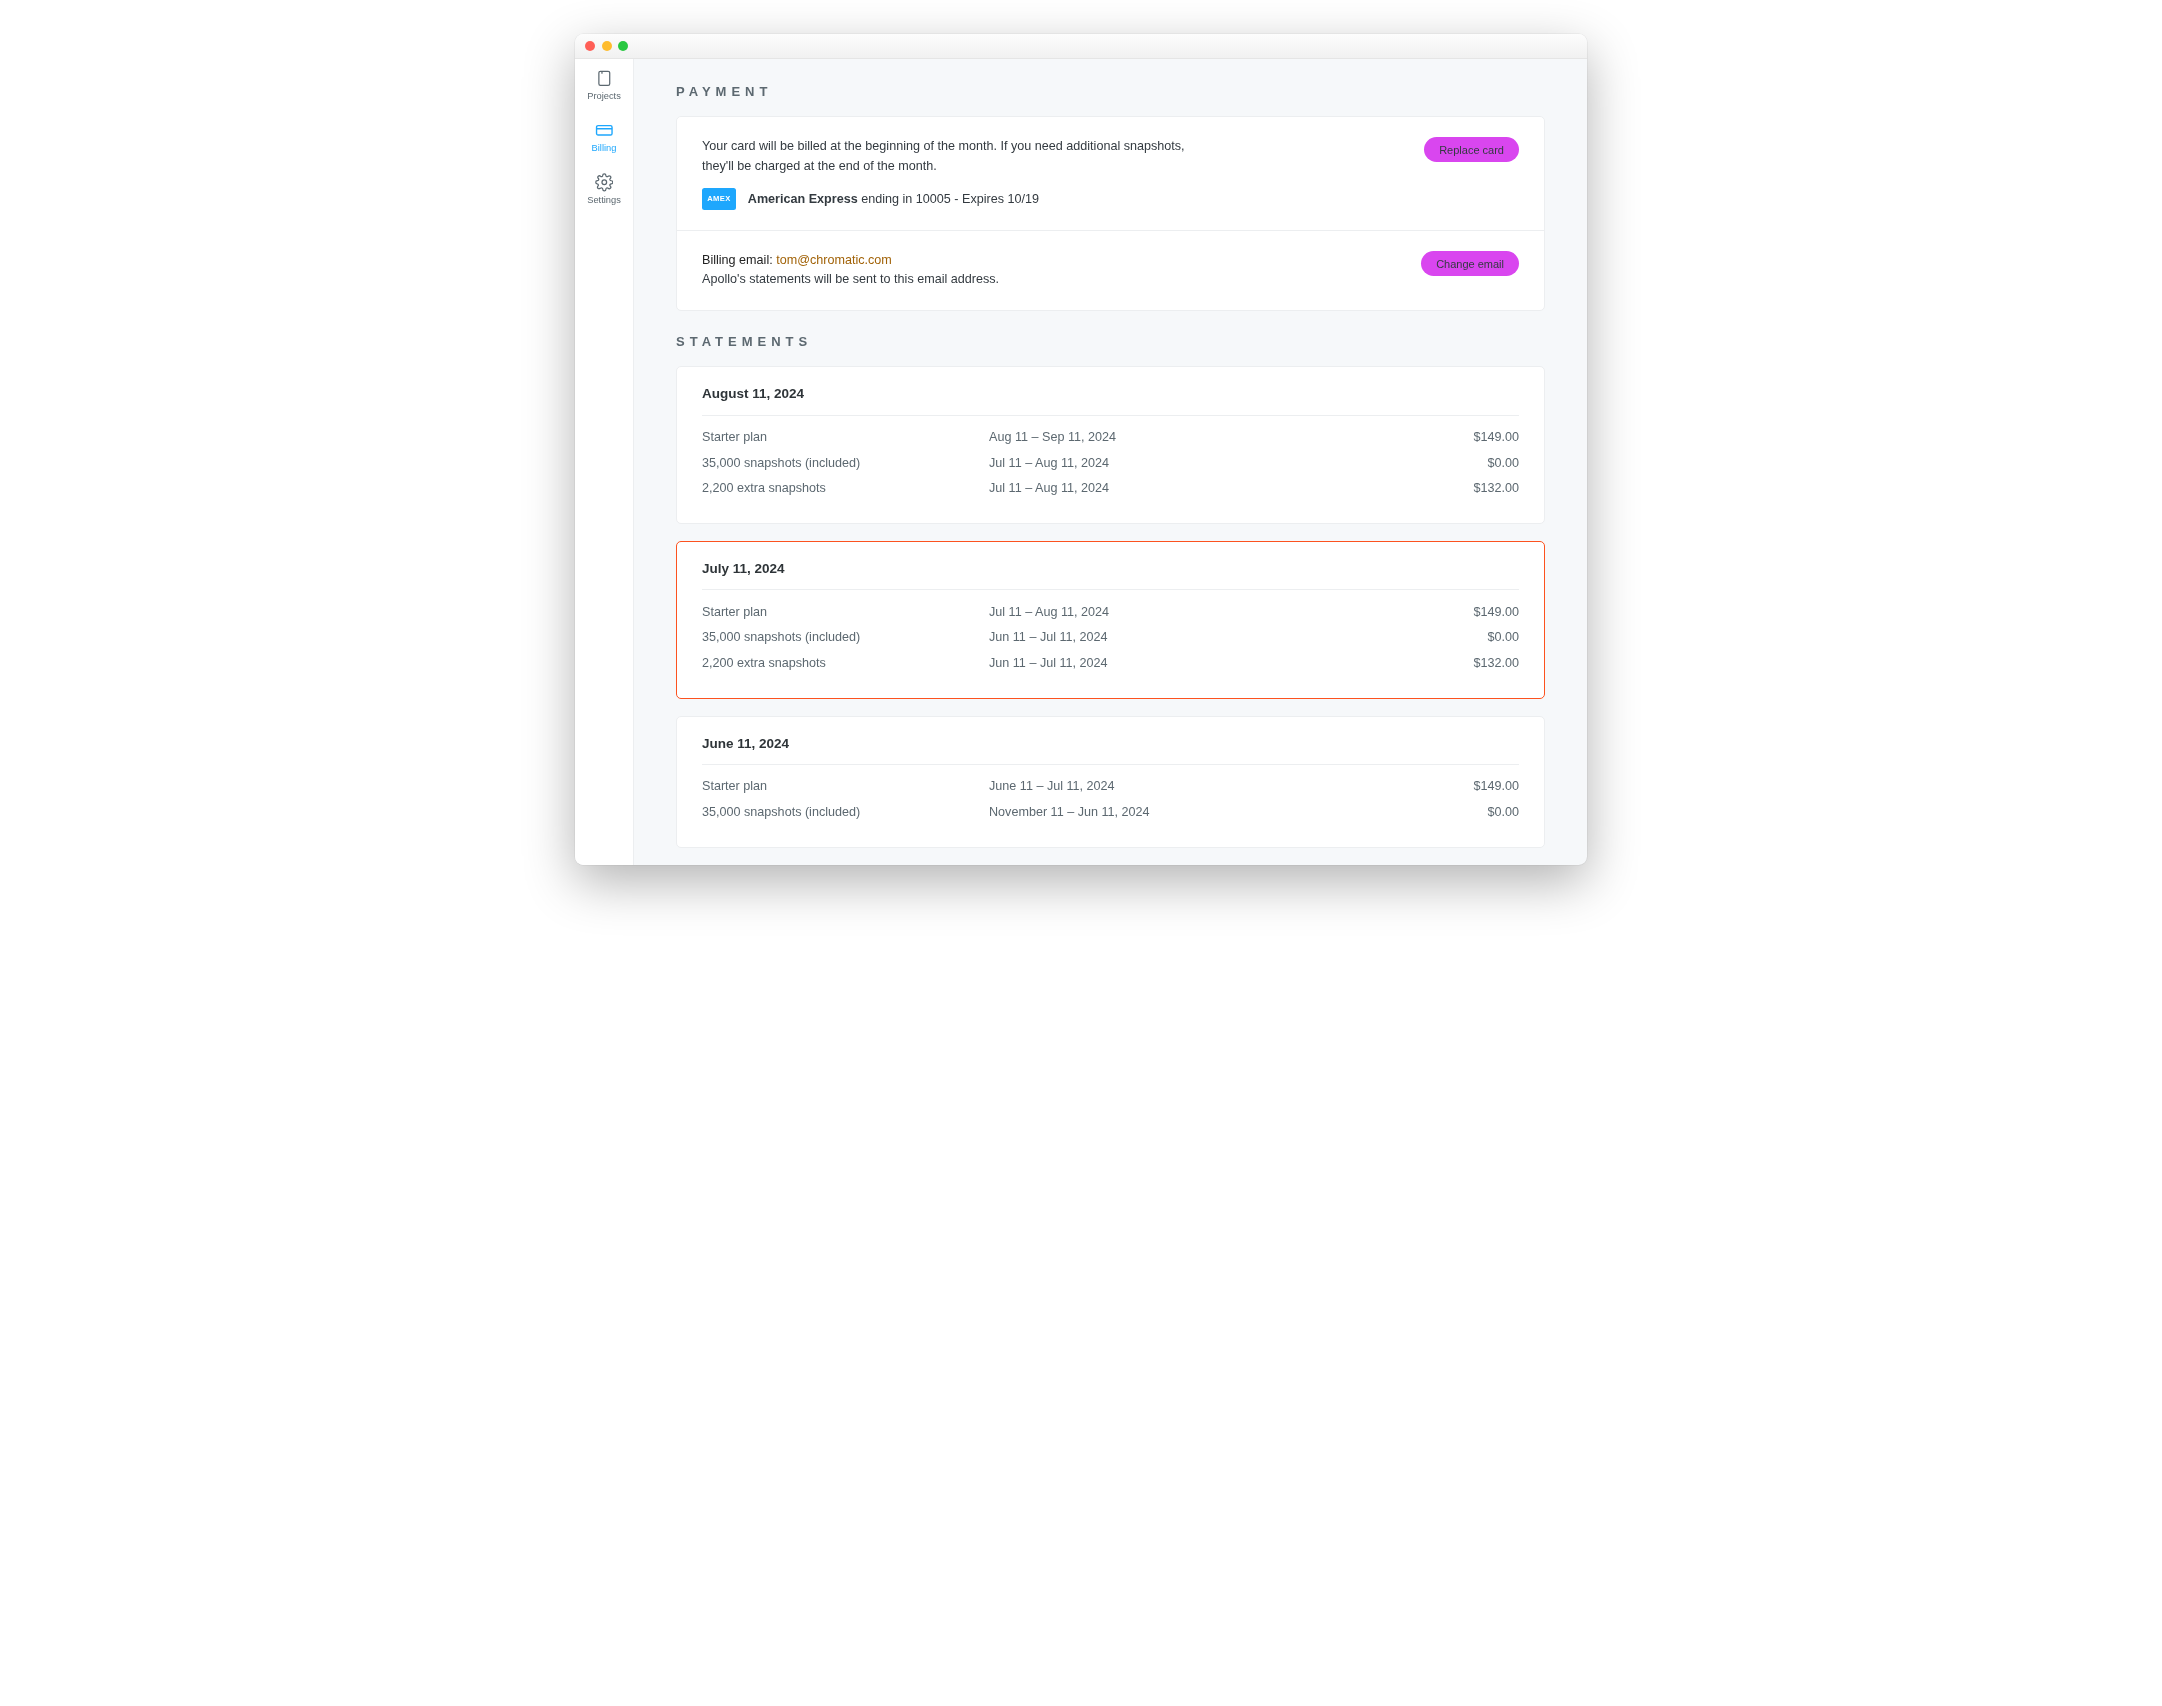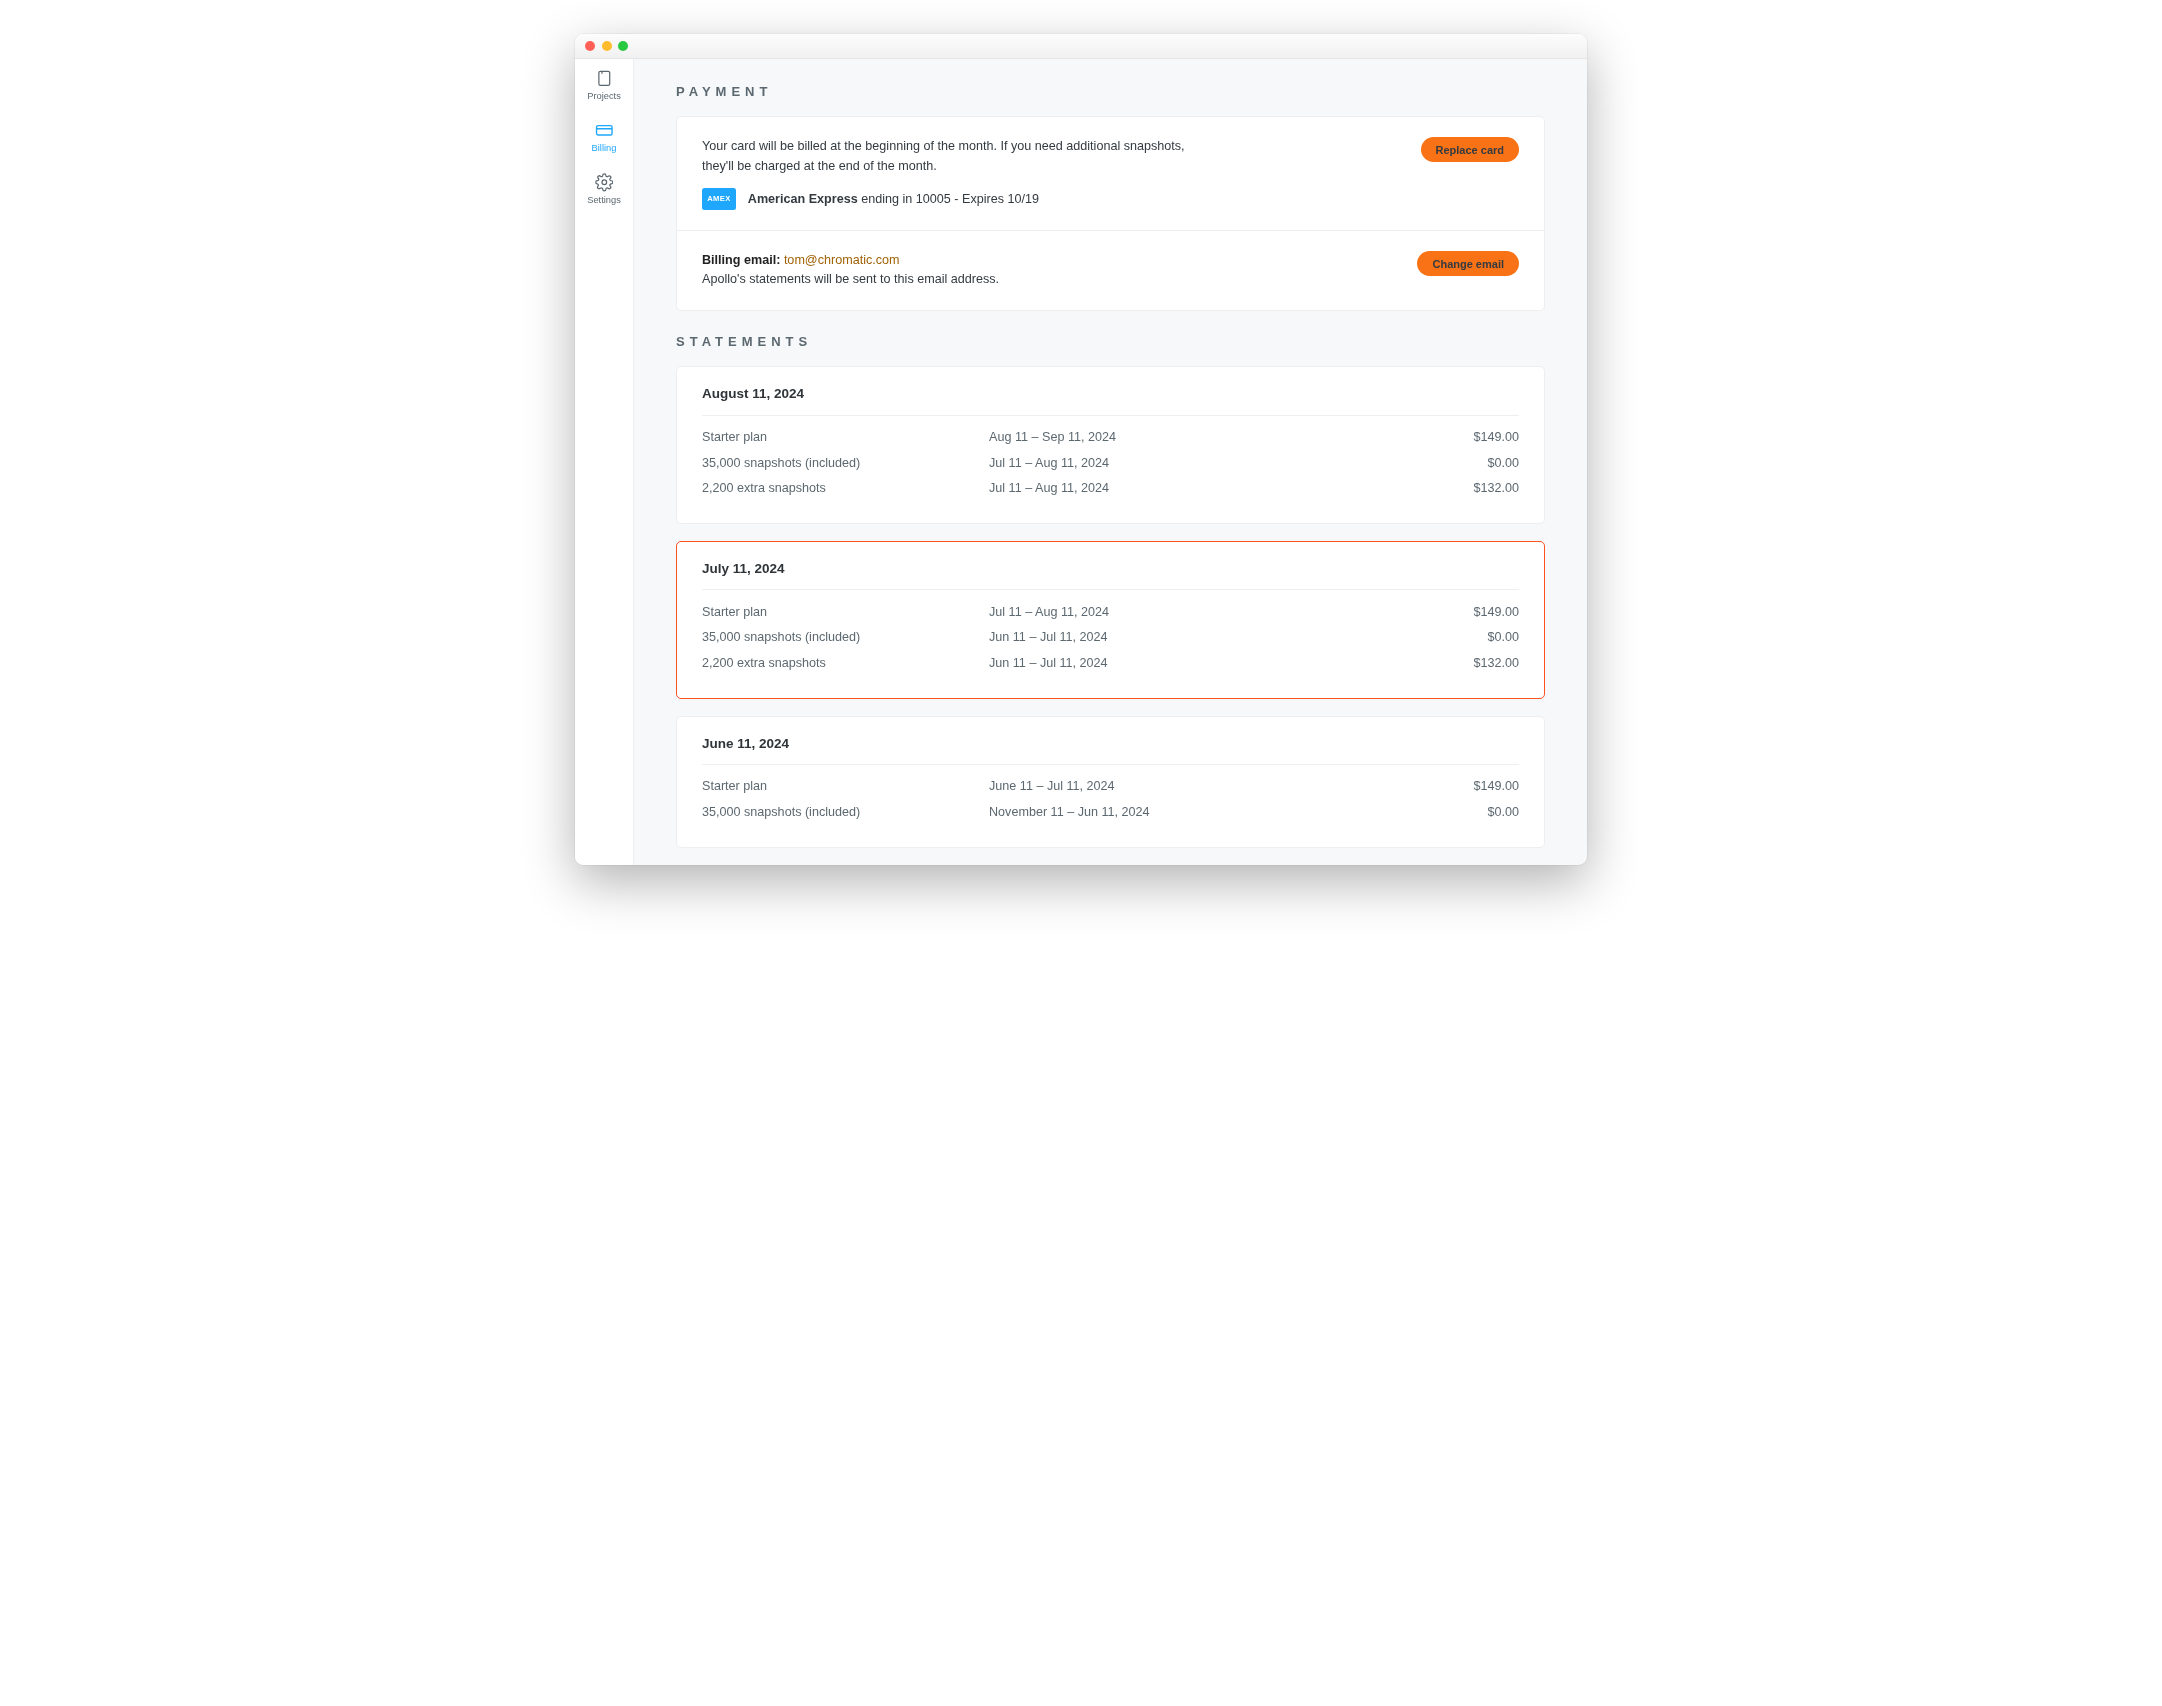--- a/index.html
+++ b/index.html
@@ -77,37 +77,37 @@
   }
   .card-section {
     padding: 20px 25px;
     display: flex;
     align-items: flex-start;
     justify-content: space-between;
     gap: 40px;
   }
   .card-section + .card-section { border-top: 0.8px solid #eceef0; }
   .desc { color: #333a40; font-size: 12.6px; line-height: 1.55; max-width: 506px; }
-  .desc strong { font-weight: 700; color: #222; }
+  .desc strong { font-weight: 400; color: #222; }
   .desc a { color: #a16207; text-decoration: none; }
 
   .amex-row { display: flex; align-items: center; gap: 11.8px; margin-top: 11.8px; font-size: 12.6px; color: #333a40; }
   .amex-badge {
     width: 34px; height: 22px; background: #1ea7fd; color: #fff;
     font-size: 7.6px; font-weight: 800; display:flex; align-items:center; justify-content:center;
     border-radius: 2.5px; letter-spacing: 0.4px;
   }
 
   .btn {
-    background: #f97316;
+    background: #d946ef;
     border: none;
     border-radius: 15px;
     padding: 6.7px 15px;
     font-size: 11px;
-    font-weight: 700;
+    font-weight: 400;
     color: #333a40;
     cursor: pointer;
     white-space: nowrap;
   }
 
   .statement-card.highlighted {
     border: 1.7px solid #fc521f;
   }
   .statement-header {
     padding: 18.6px 25px 13.5px 25px;

